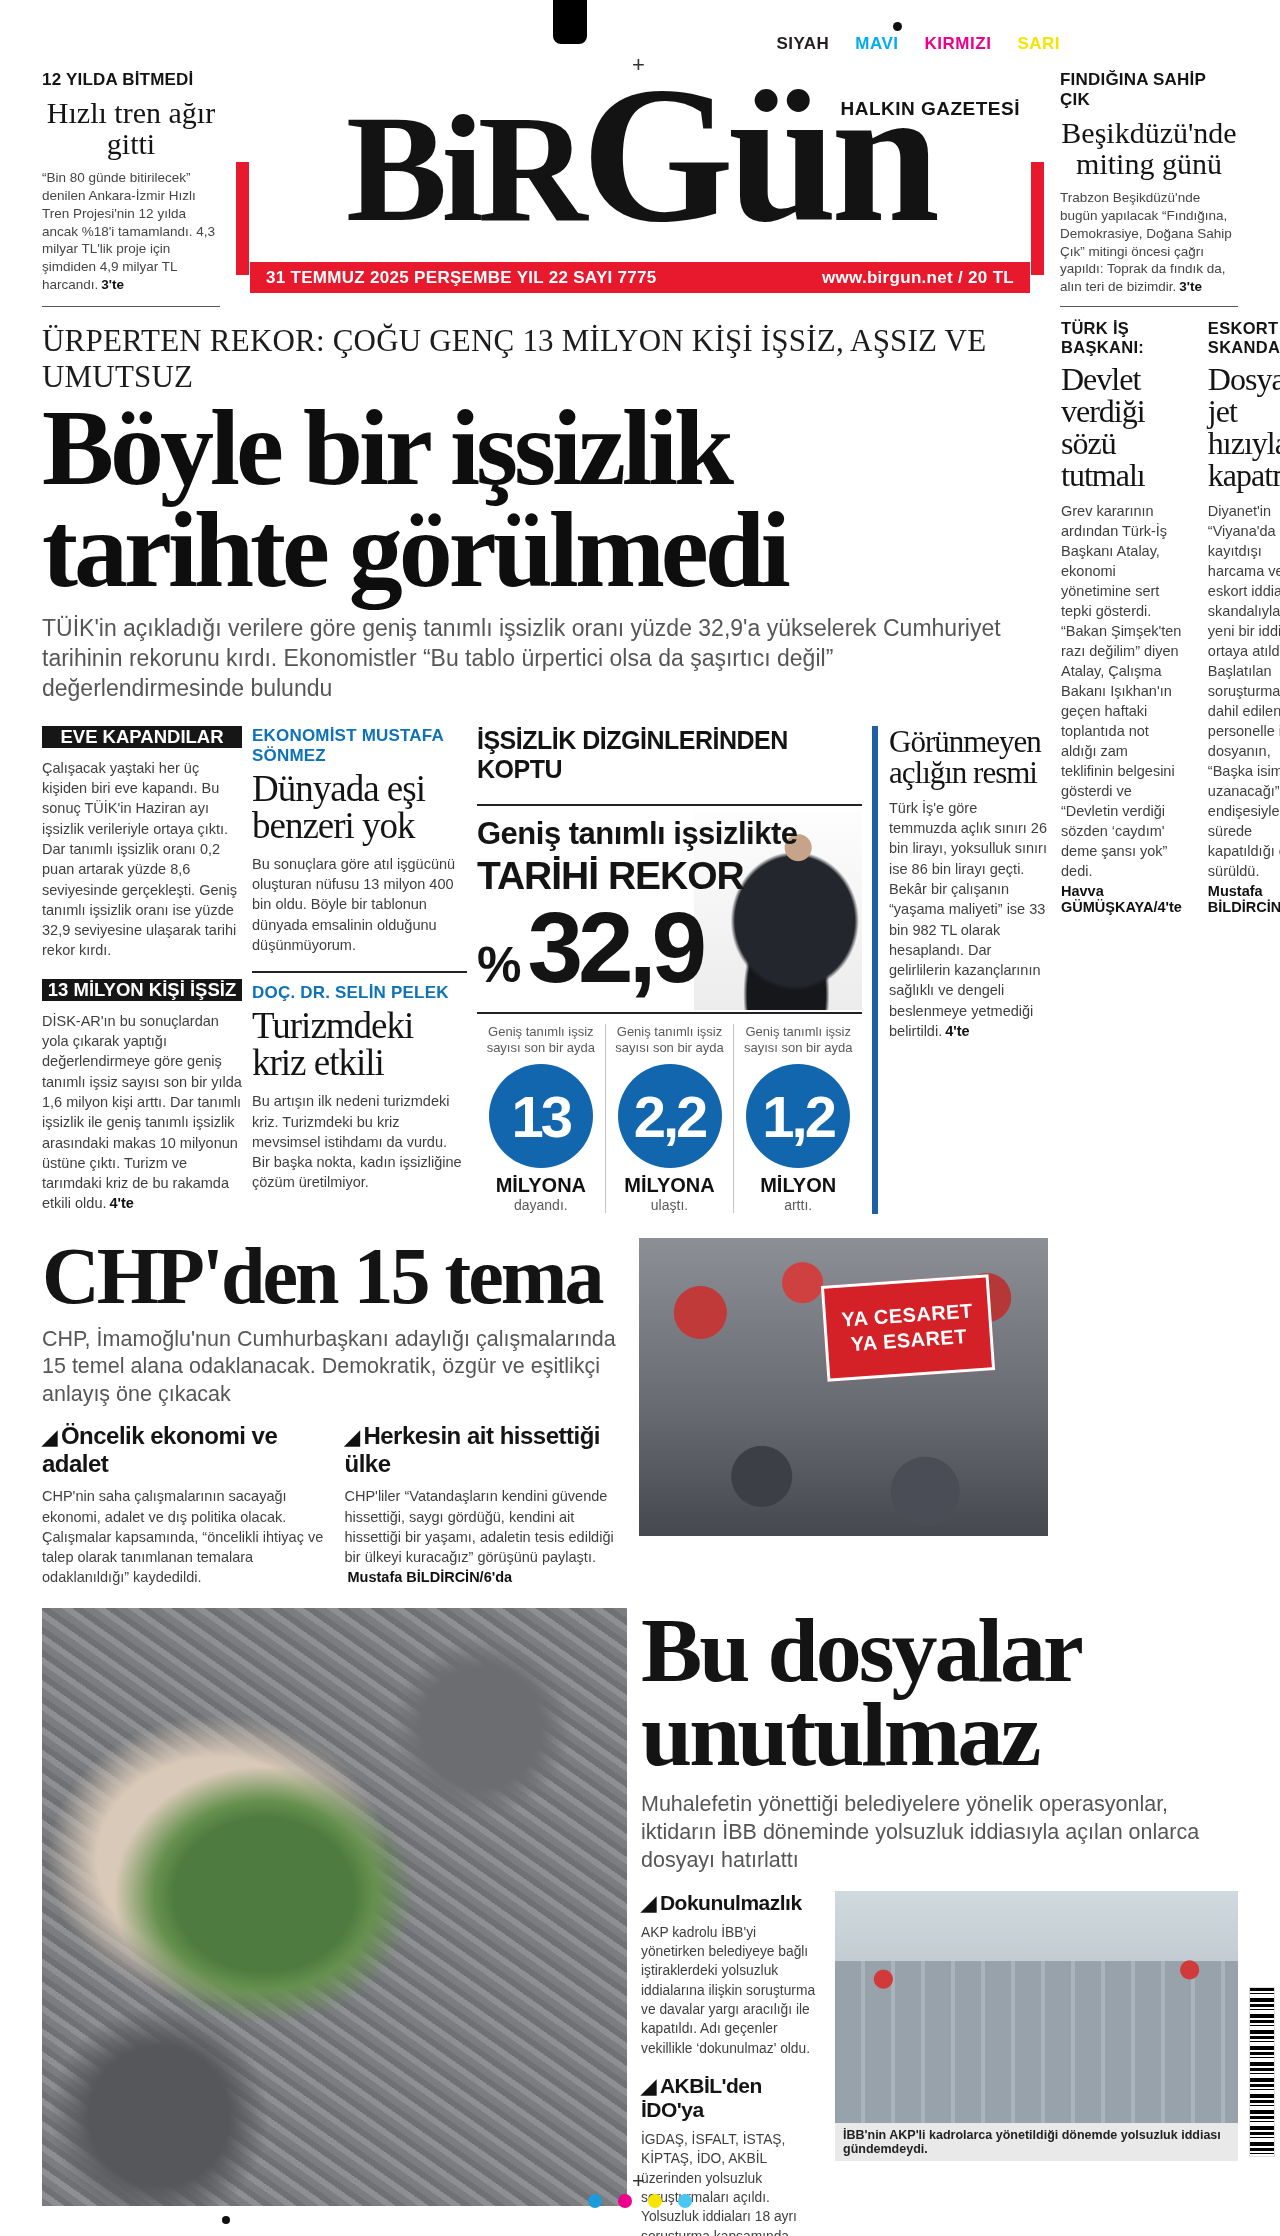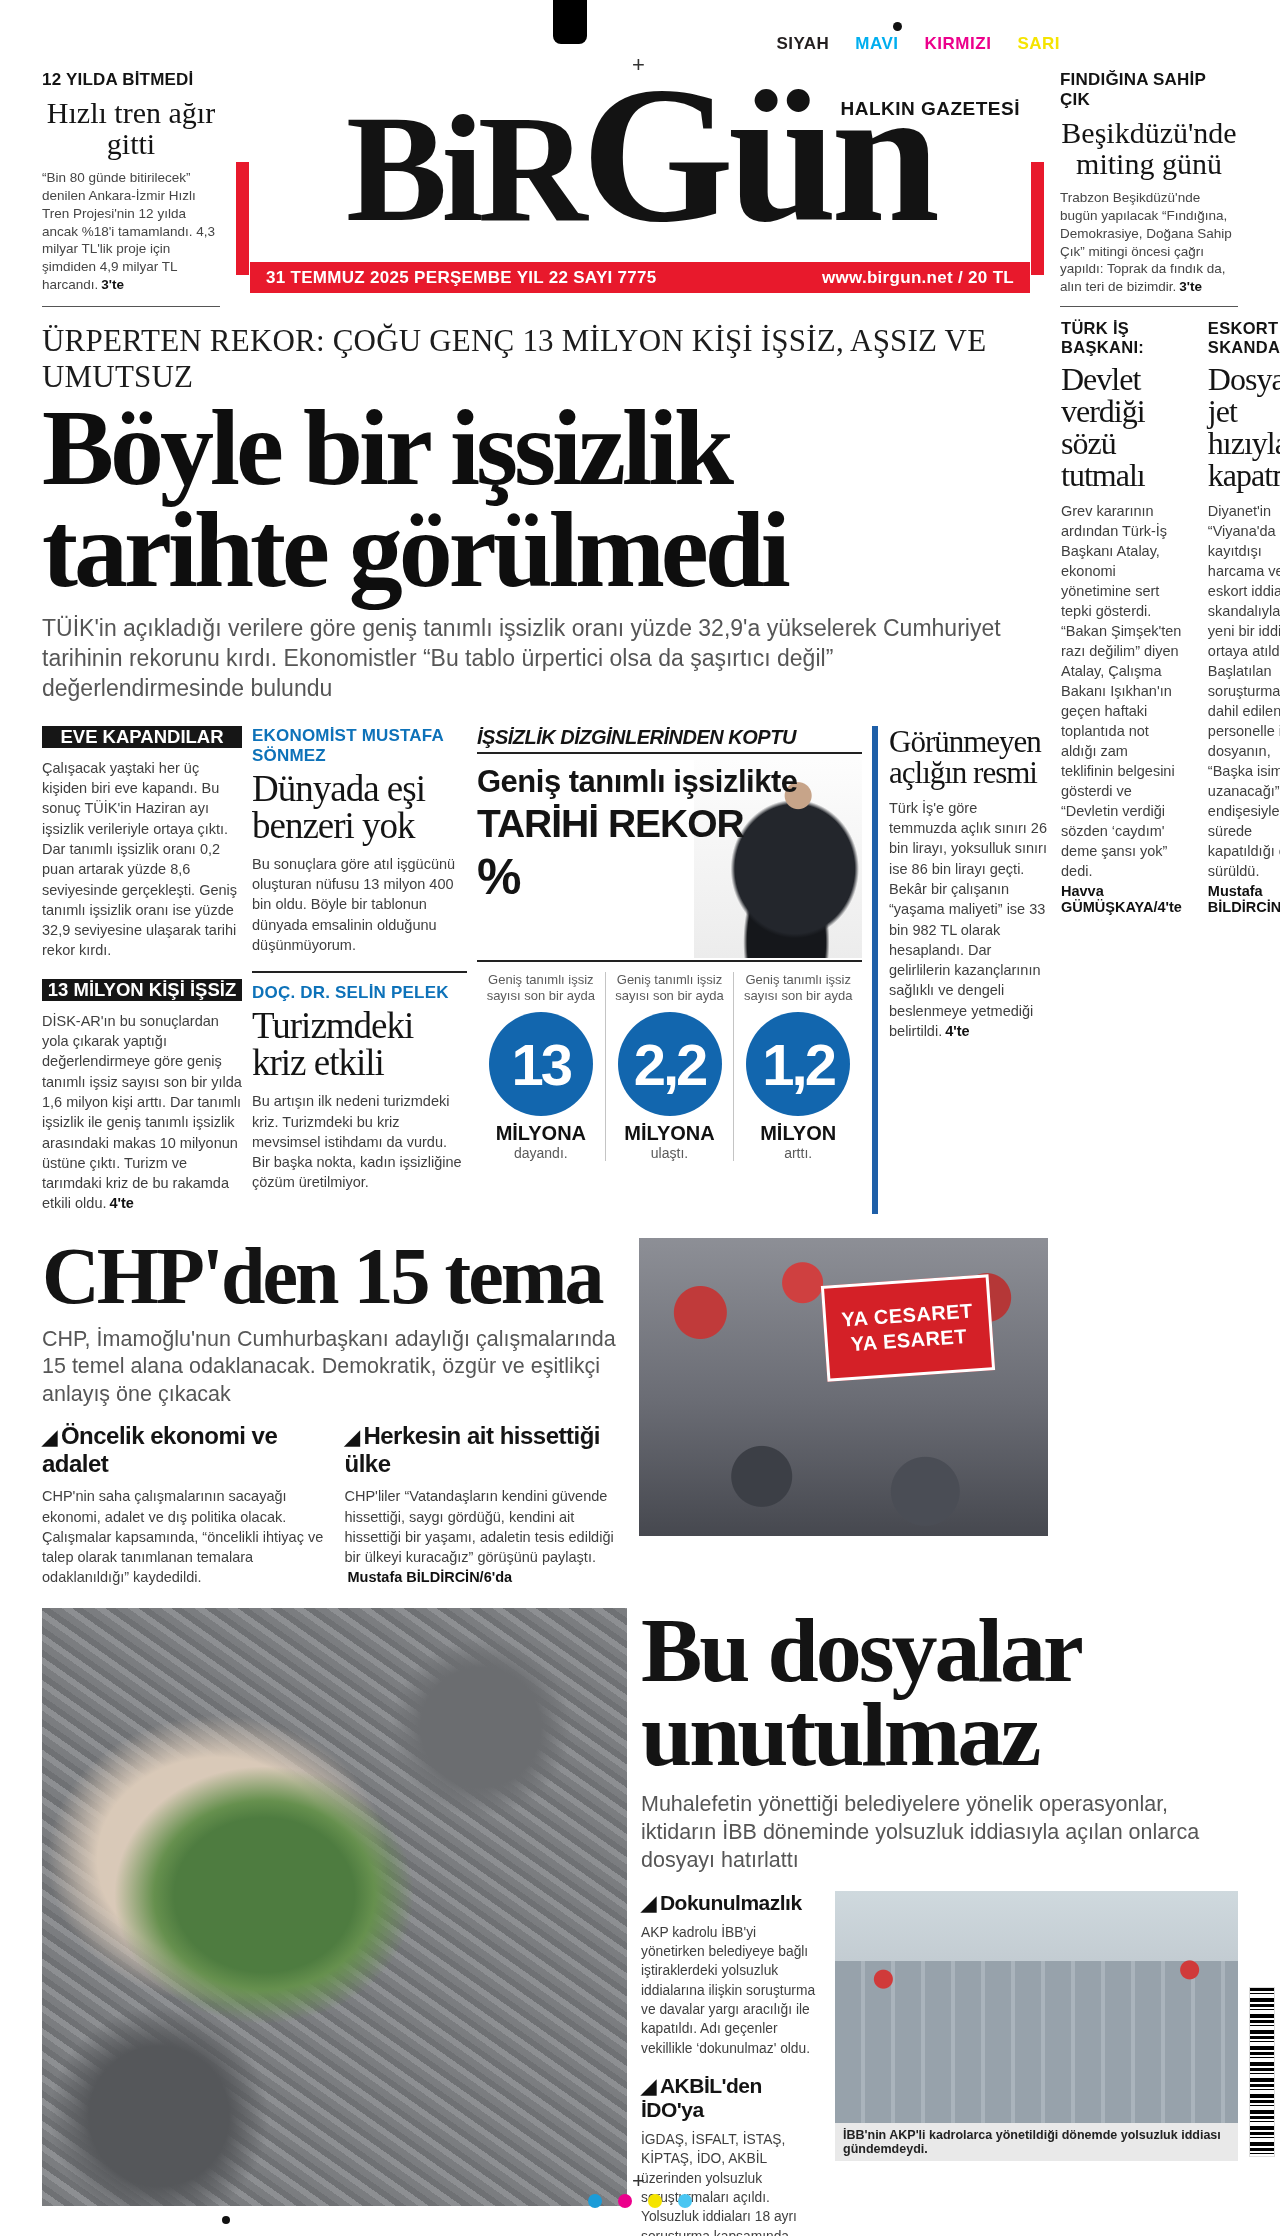--- a/index.html
+++ b/index.html
@@ -64,21 +64,21 @@
   .mid-c4{flex:0 0 176px;border-left:6px solid #1e5fa8;padding-left:11px;}
   .blkline{display:block;background:#161616;color:#fff;font-weight:700;font-size:18.5px;text-align:center;
            padding:0 0;margin-bottom:10px;}
   .sm-body{font-size:14.5px;line-height:1.4;color:#3f3f3f;}
   .mid-c1 .blkline.second{margin-top:18px;}
   .bluekicker{color:var(--kblue);font-weight:700;font-size:17px;letter-spacing:.2px;}
   .mid-head{font-family:"Liberation Serif",serif;font-size:37px;line-height:1.0;font-weight:500;margin:4px 0 10px;letter-spacing:-1px;}
   .story-div{border-top:2px solid #222;margin:16px 0 10px;}
 
   
-  .info-title{font-size:20px;font-weight:700;letter-spacing:-.5px;border-bottom:2px solid #222;padding-bottom:3px;font-style:italic;}
+  .info-title{font-size:25px;font-weight:700;letter-spacing:-.5px;border-bottom:2px solid #222;padding-bottom:20px;}
   .info-top{position:relative;border-bottom:2px solid #222;padding:10px 0 6px;min-height:208px;}
   .info-photo{position:absolute;right:0;top:6px;width:168px;height:198px;z-index:0;
       background:
         radial-gradient(circle at 62% 18%, #c7a489 0 13px, transparent 14px),
         radial-gradient(ellipse at 60% 55%, #23262c 0 42%, transparent 45%),
         radial-gradient(ellipse at 55% 92%, #15171b 0 30%, transparent 33%),
         linear-gradient(#fdfdfd,#ececec);}
   .info-sub{position:relative;z-index:1;font-size:31px;font-weight:700;letter-spacing:-.5px;}
   .info-sub2{position:relative;z-index:1;font-size:39px;font-weight:700;letter-spacing:-1px;margin-top:2px;}
   .pct-row{position:relative;z-index:1;display:flex;align-items:baseline;margin-top:2px;}
@@ -245,20 +245,21 @@
         </div>
 
         <div class="mid-c3">
           <div class="info-title">İŞSİZLİK DİZGİNLERİNDEN KOPTU</div>
           <div class="info-top">
             <div class="info-photo"></div>
             <div class="info-sub">Geniş tanımlı işsizlikte</div>
             <div class="info-sub2">TARİHİ REKOR</div>
             <div class="pct-row">
               <span class="pct-sign">%</span>
+              <span class="pct">32,9</span>
             </div>
           </div>
           <div class="circles">
             <div class="circ-cell">
               <div class="circ-label">Geniş tanımlı işsiz sayısı son bir ayda</div>
               <div class="circle">
                   <span>13</span>
                 </div>
               <div class="circ-unit">MİLYONA</div>
               <div class="circ-verb">dayandı.</div>

